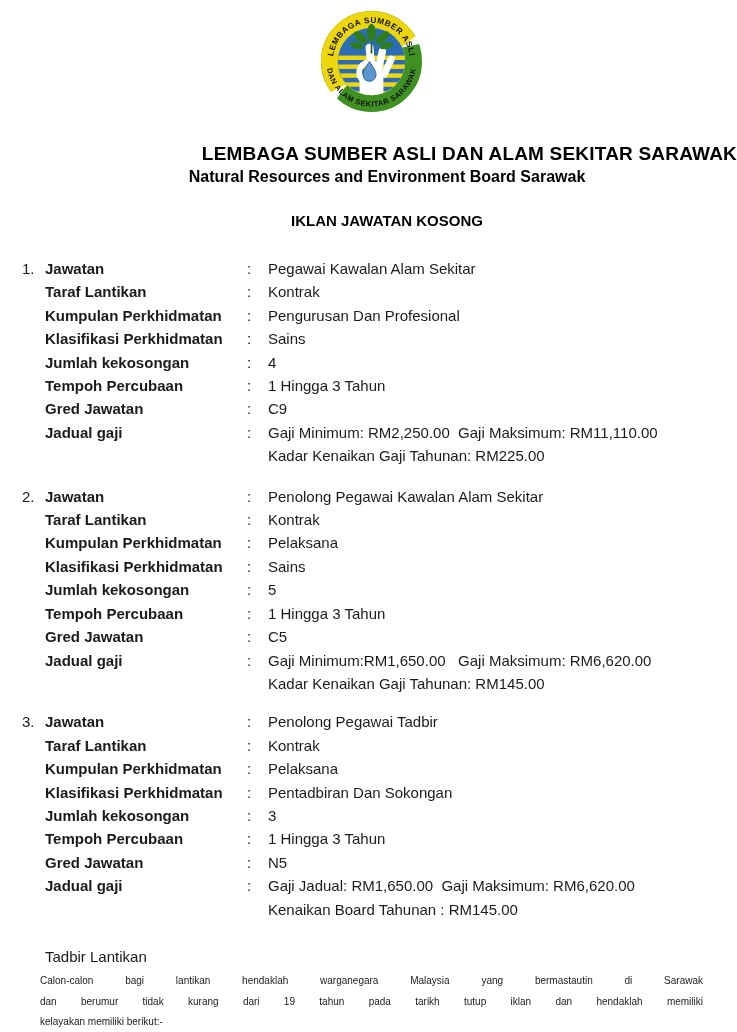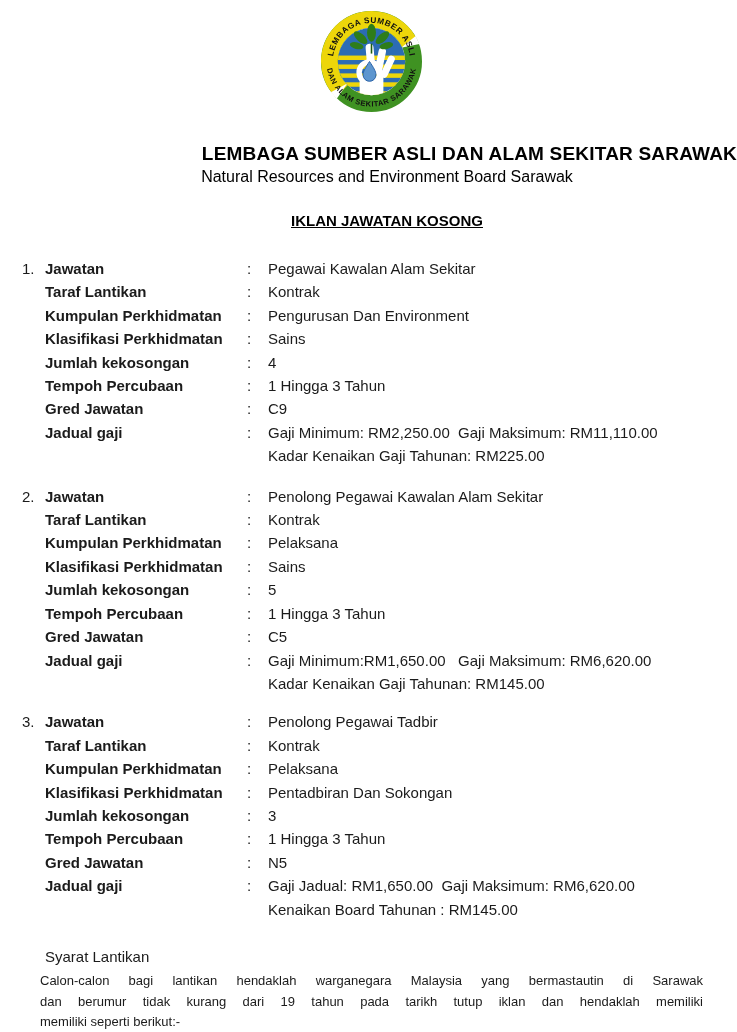--- a/index.html
+++ b/index.html
@@ -11,38 +11,38 @@
     font-family:"Liberation Sans","DejaVu Sans",sans-serif;
     color:#1b1b1b;
   }
   .logo{display:block;margin:10px 0 0 320px;width:103px;height:103px;}
   .doc-title{
     margin:29px 0 0 37px;width:700px;text-align:right;
     font-size:19px;font-weight:bold;color:#000;line-height:23px;letter-spacing:.2px;
   }
   .doc-subtitle{
     margin:2px 0 0 37px;width:700px;text-align:center;
-    font-size:16px;font-weight:normal;color:#000;line-height:19px;
+    font-size:16px;font-weight:bold;color:#000;line-height:19px;
   }
   .advert-heading{
     margin:26px 0 0 37px;width:700px;text-align:center;
-    font-size:15px;font-weight:bold;color:#000;line-height:18px;text-decoration:underline;
+    font-size:15px;font-weight:bold;color:#000;line-height:18px;
   }
   .jobs{margin-top:27px;}
   .job{margin-left:22px;}
   .job-1{margin-bottom:17px;}
   .job-2{margin-bottom:15px;}
   .row{display:grid;grid-template-columns:23px 202px 21px 1fr;}
   .row>div{line-height:23.4px;font-size:15px;}
   .num{grid-column:1;}
   .lbl{grid-column:2;font-weight:bold;}
   .col{grid-column:3;}
   .val{grid-column:4;white-space:pre-wrap;}
   .syarat-heading{margin:24px 0 0 45px;font-size:15px;line-height:23px;}
-  .syarat-para{margin:3px 15px 0 40px;width:663px;font-size:13px;}
+  .syarat-para{margin:3px 15px 0 40px;width:663px;font-size:10px;}
   .syarat-line{line-height:20.6px;text-align:justify;text-align-last:justify;}
   .syarat-line.last{text-align-last:left;}
 </style>
 </head>
 <body>
 
 <div class="page">
 
   <svg class="logo" viewBox="0 0 104 104" aria-hidden="true">
     <defs>
@@ -113,21 +113,21 @@
           <div class="val">Pegawai Kawalan Alam Sekitar</div>
         </div>
       <div class="row">
           <div class="lbl">Taraf Lantikan</div>
           <div class="col">:</div>
           <div class="val">Kontrak</div>
         </div>
       <div class="row">
           <div class="lbl">Kumpulan Perkhidmatan</div>
           <div class="col">:</div>
-          <div class="val">Pengurusan Dan Environment</div>
+          <div class="val">Pengurusan Dan Profesional</div>
         </div>
       <div class="row">
           <div class="lbl">Klasifikasi Perkhidmatan</div>
           <div class="col">:</div>
           <div class="val">Sains</div>
         </div>
       <div class="row">
           <div class="lbl">Jumlah kekosongan</div>
           <div class="col">:</div>
           <div class="val">4</div>
@@ -241,20 +241,20 @@
           <div class="col">:</div>
           <div class="val">Gaji Jadual: RM1,650.00  Gaji Maksimum: RM6,620.00</div>
         </div>
       <div class="row">
           <div class="val">Kenaikan Board Tahunan : RM145.00</div>
         </div>
     </div>
 
   </div>
 
-  <div class="syarat-heading">Syarat Lantikan</div>
+  <div class="syarat-heading">Tadbir Lantikan</div>
   <div class="syarat-para">
     <div class="syarat-line">Calon-calon bagi lantikan hendaklah warganegara Malaysia yang bermastautin di Sarawak</div>
     <div class="syarat-line">dan berumur tidak kurang dari 19 tahun pada tarikh tutup iklan dan hendaklah memiliki</div>
-    <div class="syarat-line last">memiliki seperti berikut:-</div>
+    <div class="syarat-line last">kelayakan memiliki berikut:-</div>
   </div>
 
 </div>
 
 </body></html>

